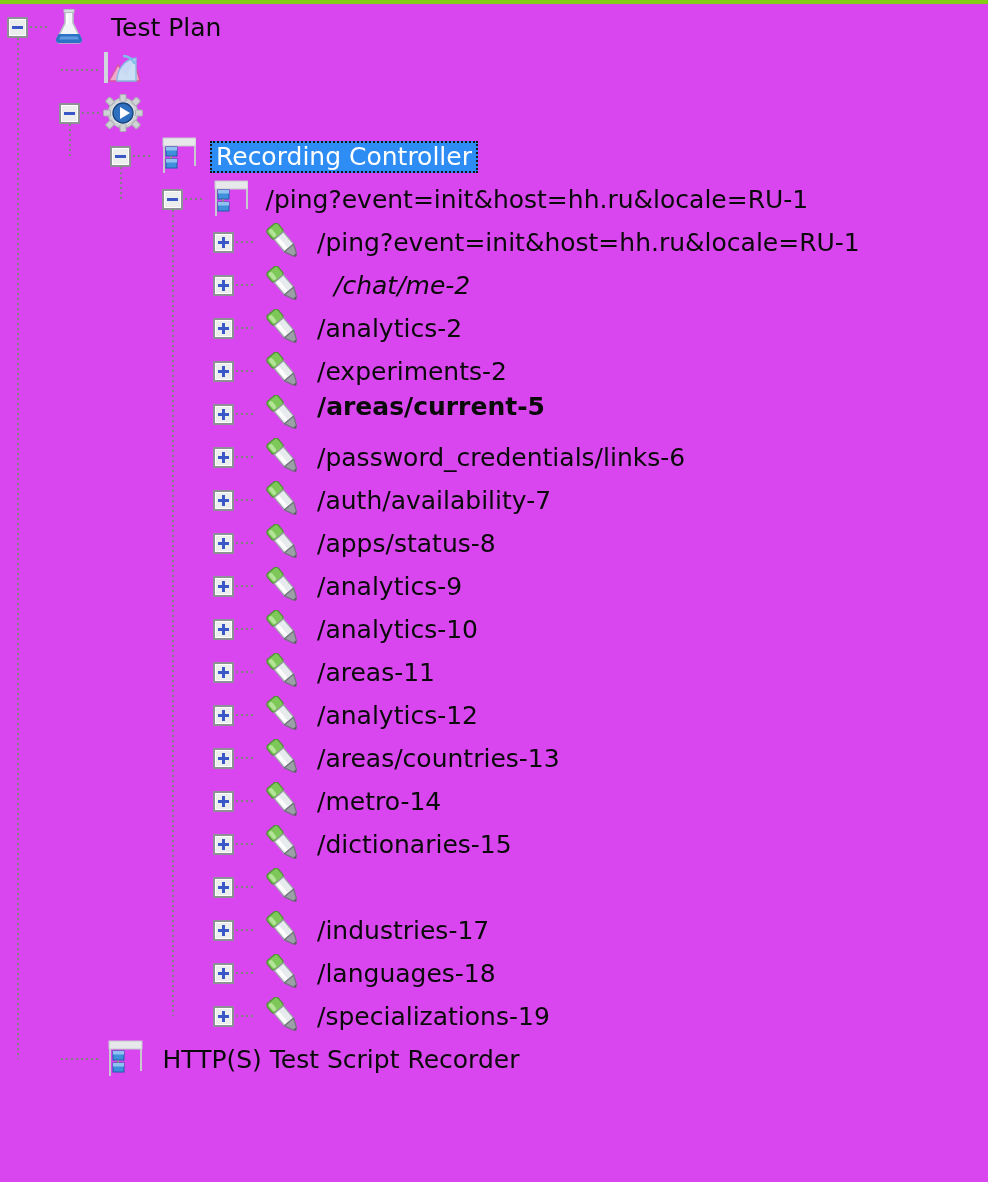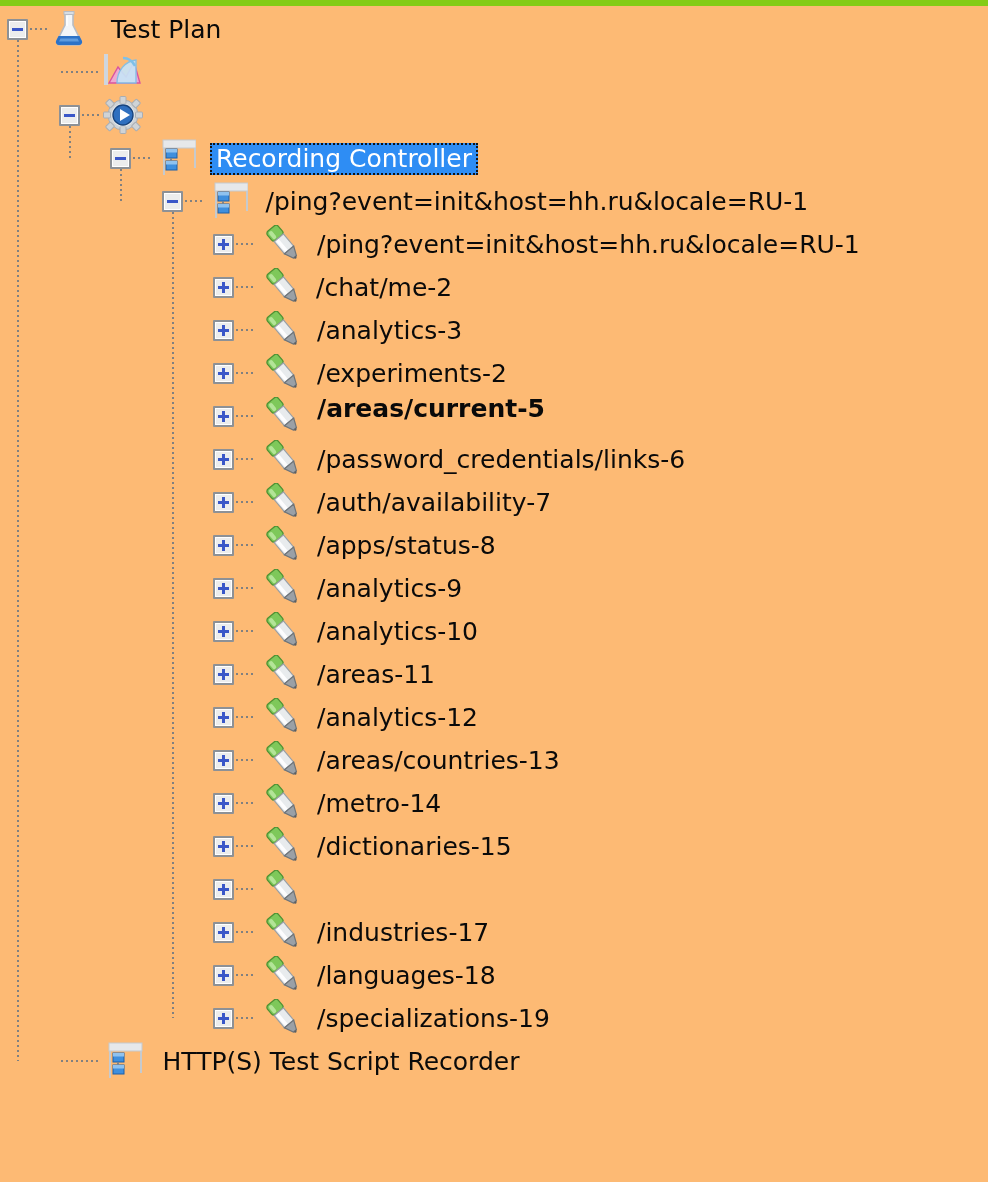--- a/index.html
+++ b/index.html
@@ -11,22 +11,22 @@
   body {
     width: 988px;
     height: 1182px;
     font-family: "DejaVu Sans", sans-serif;
     overflow: hidden;
   }
   #tree-panel {
     position: relative;
     width: 988px;
     height: 1182px;
-    background: #fdba74;
-    border-top: 6px solid #84cc16;
+    background: #d946ef;
+    border-top: 4px solid #84cc16;
     box-sizing: border-box;
     overflow: hidden;
   }
   
   .vline {
     position: absolute;
     width: 2px;
     background-image: linear-gradient(to bottom, #808080 50%, rgba(255,255,255,0) 0%);
     background-size: 2px 5px;
     background-repeat: repeat-y;
@@ -198,37 +198,37 @@
     <span class="icon" style="left: 257px; top: 262px;"><svg width="48" height="40" viewBox="0 0 48 40">
         <g transform="rotate(-40 24 20)">
           <rect x="20" y="1" width="14" height="12" rx="3" fill="#7ec85a" stroke="#4d9134" stroke-width="1.3"></rect>
           <rect x="22" y="2.5" width="4" height="9" rx="2" fill="#b9e79f" opacity=".9"></rect>
           <rect x="21" y="13" width="12" height="16" fill="#e8ebed" stroke="#9aa0a6" stroke-width="1.2"></rect>
           <rect x="22.5" y="14" width="3.5" height="14" fill="#ffffff" opacity=".9"></rect>
           <path d="M21 29 L33 29 L29 38 L25 38 Z" fill="#9aa0a6" stroke="#6e7479" stroke-width="1.2"></path>
           <path d="M25 38 L29 38 L27.5 40 L26.5 40 Z" fill="#585e63"></path>
         </g>
       </svg></span>
-    <div class="row-label" style="left: 316px; top: 267px;">/chat/me-2</div>
+    <div class="row-label" style="left: 334px; top: 267px; font-style: italic;">/chat/me-2</div>
     <div class="toggle" style="left: 213px; top: 314px;">
       <span class="bar-h"></span>
       <span class="bar-v"></span>
     </div>
     <div class="hline" style="left: 236px; top: 323px; width: 17px;"></div>
     <span class="icon" style="left: 257px; top: 305px;"><svg width="48" height="40" viewBox="0 0 48 40">
         <g transform="rotate(-40 24 20)">
           <rect x="20" y="1" width="14" height="12" rx="3" fill="#7ec85a" stroke="#4d9134" stroke-width="1.3"></rect>
           <rect x="22" y="2.5" width="4" height="9" rx="2" fill="#b9e79f" opacity=".9"></rect>
           <rect x="21" y="13" width="12" height="16" fill="#e8ebed" stroke="#9aa0a6" stroke-width="1.2"></rect>
           <rect x="22.5" y="14" width="3.5" height="14" fill="#ffffff" opacity=".9"></rect>
           <path d="M21 29 L33 29 L29 38 L25 38 Z" fill="#9aa0a6" stroke="#6e7479" stroke-width="1.2"></path>
           <path d="M25 38 L29 38 L27.5 40 L26.5 40 Z" fill="#585e63"></path>
         </g>
       </svg></span>
-    <div class="row-label" style="left: 317px; top: 310px;">/analytics-3</div>
+    <div class="row-label" style="left: 317px; top: 310px;">/analytics-2</div>
     <div class="toggle" style="left: 213px; top: 357px;">
       <span class="bar-h"></span>
       <span class="bar-v"></span>
     </div>
     <div class="hline" style="left: 236px; top: 366px; width: 17px;"></div>
     <span class="icon" style="left: 257px; top: 348px;"><svg width="48" height="40" viewBox="0 0 48 40">
         <g transform="rotate(-40 24 20)">
           <rect x="20" y="1" width="14" height="12" rx="3" fill="#7ec85a" stroke="#4d9134" stroke-width="1.3"></rect>
           <rect x="22" y="2.5" width="4" height="9" rx="2" fill="#b9e79f" opacity=".9"></rect>
           <rect x="21" y="13" width="12" height="16" fill="#e8ebed" stroke="#9aa0a6" stroke-width="1.2"></rect>

